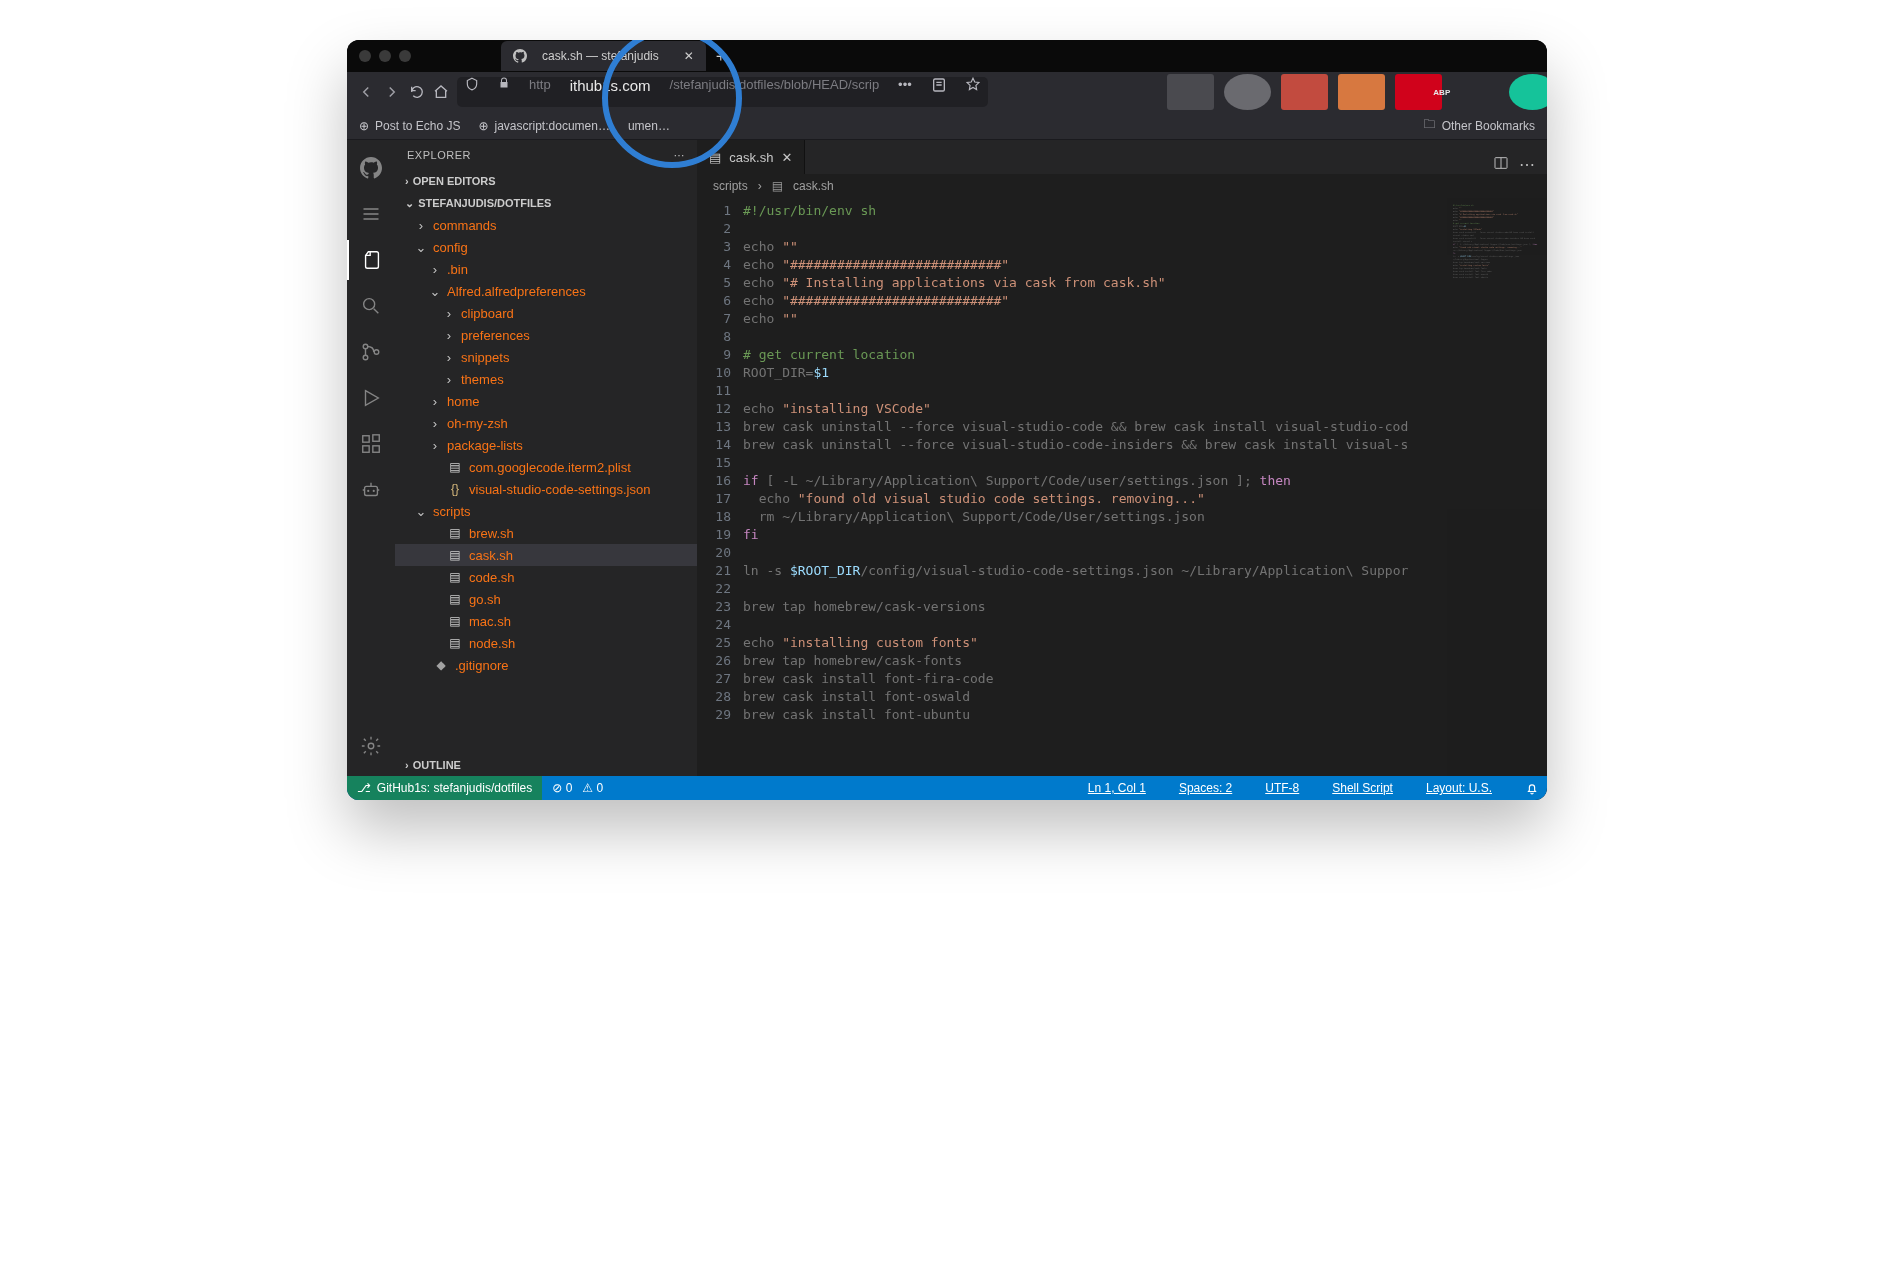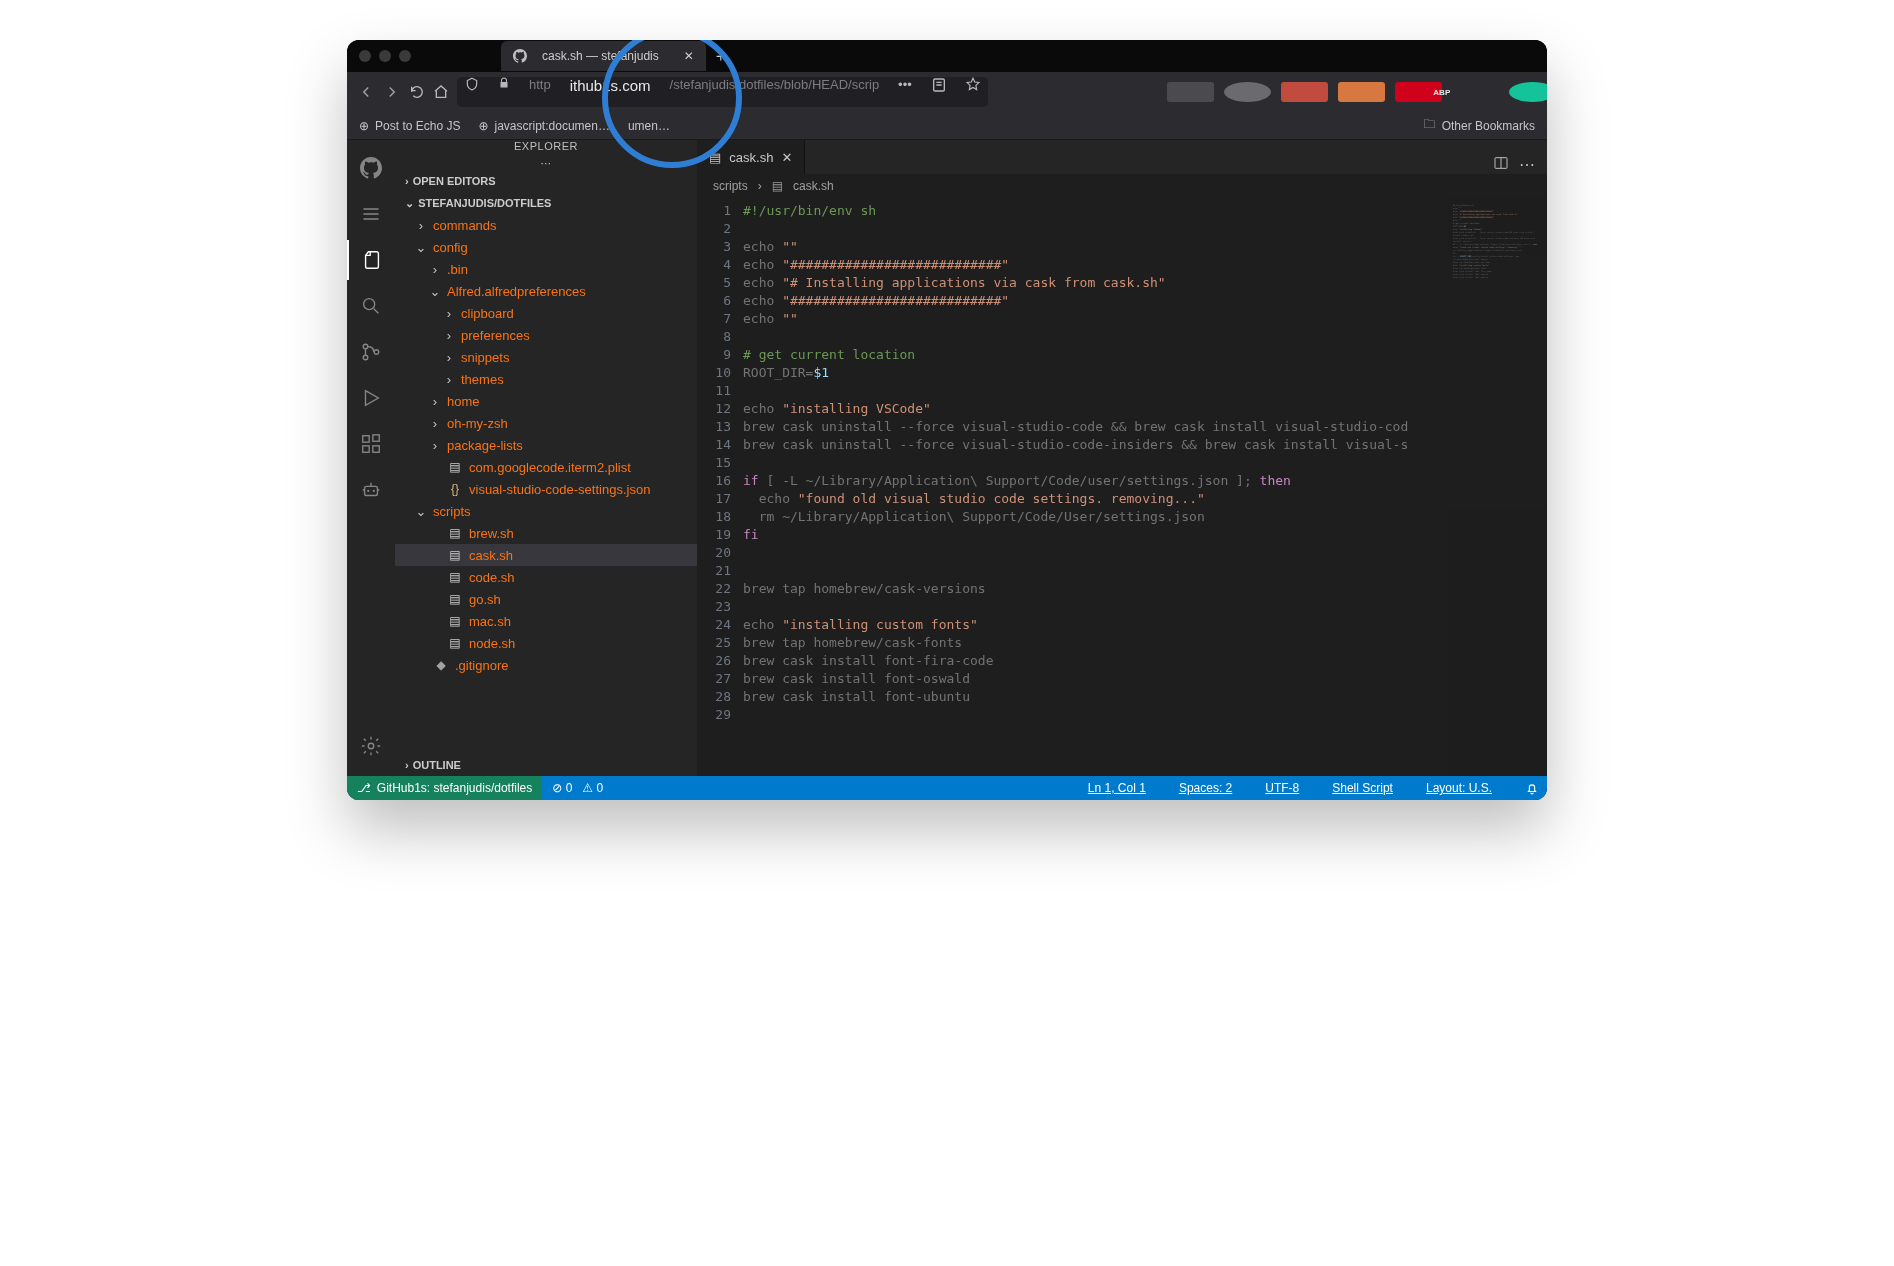--- a/index.html
+++ b/index.html
@@ -52,39 +52,39 @@
 }
 .tbtn { width:28px;height:28px;display:flex;align-items:center;justify-content:center;color:#9d9da3;border-radius:4px;}
 .urlbar {
   flex: 0 0 480px;
   height: 30px; background: #202024; border-radius: 5px;
   display:flex;padding:0 8px;gap:19px;color:#b7b7be;font-size:13px;
 }
 .url-highlight { color:#e8e8e8; font-weight:500; font-size: 15px; }
 .url-dim { color:#7c7c82; }
 .toolbar-right { margin-left:auto; display:flex; gap:10px; align-items:center; }
-.ext-icon { width:20px; height:20px; display:flex;align-items:center;justify-content:center;font-size:11px;color:#e8e8e8;border-radius:3px;padding-left:47px;}
+.ext-icon { width:20px; height:36px; display:flex;align-items:center;justify-content:center;font-size:11px;color:#e8e8e8;border-radius:3px;padding-left:47px;}
 .bookmarks {
   height: 28px; background: #2b2b30; display:flex; align-items:center; padding: 0 12px; gap:18px; color:#c4c4c9;font-size:12px; border-bottom: 1px solid #1a1a1e;
 }
 .bm-item { display:flex; align-items:center; gap:6px; }
 .bm-right { margin-left:auto; display:flex;align-items:center;gap:6px; }
 .app {
   flex:1; display:flex; background:#1e1e1e; min-height:0;
 }
 .activitybar {
   width:48px; background:#252526; display:flex; flex-direction:column; align-items:center; padding-top:8px; gap:6px;
 }
 .act-ico { width:48px;height:40px;display:flex;align-items:center;justify-content:center;color:#858585;}
 .act-ico.active { color:#fff; border-left:2px solid #fff; }
 .act-bottom { margin-top:auto; margin-bottom:10px; }
 .sidebar {
   width: 302px; background:#252526; display:flex; flex-direction:column; color:#ccc; font-size:13px; min-height:0;
 }
-.sb-title { height:30px; display:flex; align-items:center; padding:0 12px; font-size:11px; letter-spacing:.5px; color:#bfbfbf; justify-content:space-between;flex-direction:column;}
+.sb-title { height:30px; display:flex; align-items:center; padding:0 12px; font-size:11px; letter-spacing:.5px; color:#bfbfbf; justify-content:space-between;}
 .sb-section { height:22px; display:flex;align-items:center; padding:0 10px; font-weight:700; font-size:11px; gap:4px;}
 .tree { flex:1; overflow:auto; }
 .trow { height:22px; display:flex; align-items:center; gap:6px; padding-left:14px; cursor:default;}
 .trow .chev { width:12px; text-align:center; color:#c3c3c3;}
 .trow .fico { width:16px; display:flex; align-items:center; justify-content:center; font-size:12px;}
 .trow .lbl { color:#f97316; }
 .trow.active { background:#37373d; }
 .trow.git { color:#a2a2a2; }
 .yellow { color:#d7ba7d; }
 .editor { flex:1; display:flex; flex-direction:column; min-width:0; }
@@ -495,20 +495,21 @@
             <div class="l"></div>
             <div class="l"><span class="tk-sh">echo </span><span class="tk-str">"installing VSCode"</span></div>
             <div class="l"><span class="tk-sh">brew cask uninstall --force visual-studio-code &amp;&amp; brew cask install visual-studio-cod</span></div>
             <div class="l"><span class="tk-sh">brew cask uninstall --force visual-studio-code-insiders &amp;&amp; brew cask install visual-s</span></div>
             <div class="l"></div>
             <div class="l"><span class="tk-kw">if</span><span class="tk-sh"> [ -L ~/Library/Application\ Support/Code/user/settings.json ]; </span><span class="tk-kw">then</span></div>
             <div class="l">  <span class="tk-sh">echo </span><span class="tk-str">"found old visual studio code settings. removing..."</span></div>
             <div class="l">  <span class="tk-sh">rm ~/Library/Application\ Support/Code/User/settings.json</span></div>
             <div class="l"><span class="tk-kw">fi</span></div>
             <div class="l"></div>
+            <div class="l"><span class="tk-sh">ln -s </span><span class="tk-var">$ROOT_DIR</span><span class="tk-sh">/config/visual-studio-code-settings.json ~/Library/Application\ Suppor</span></div>
             <div class="l"></div>
             <div class="l"><span class="tk-sh">brew tap homebrew/cask-versions</span></div>
             <div class="l"></div>
             <div class="l"><span class="tk-sh">echo </span><span class="tk-str">"installing custom fonts"</span></div>
             <div class="l"><span class="tk-sh">brew tap homebrew/cask-fonts</span></div>
             <div class="l"><span class="tk-sh">brew cask install font-fira-code</span></div>
             <div class="l"><span class="tk-sh">brew cask install font-oswald</span></div>
             <div class="l"><span class="tk-sh">brew cask install font-ubuntu</span></div>
           </div>
         <div class="minimap" id="minimap">

